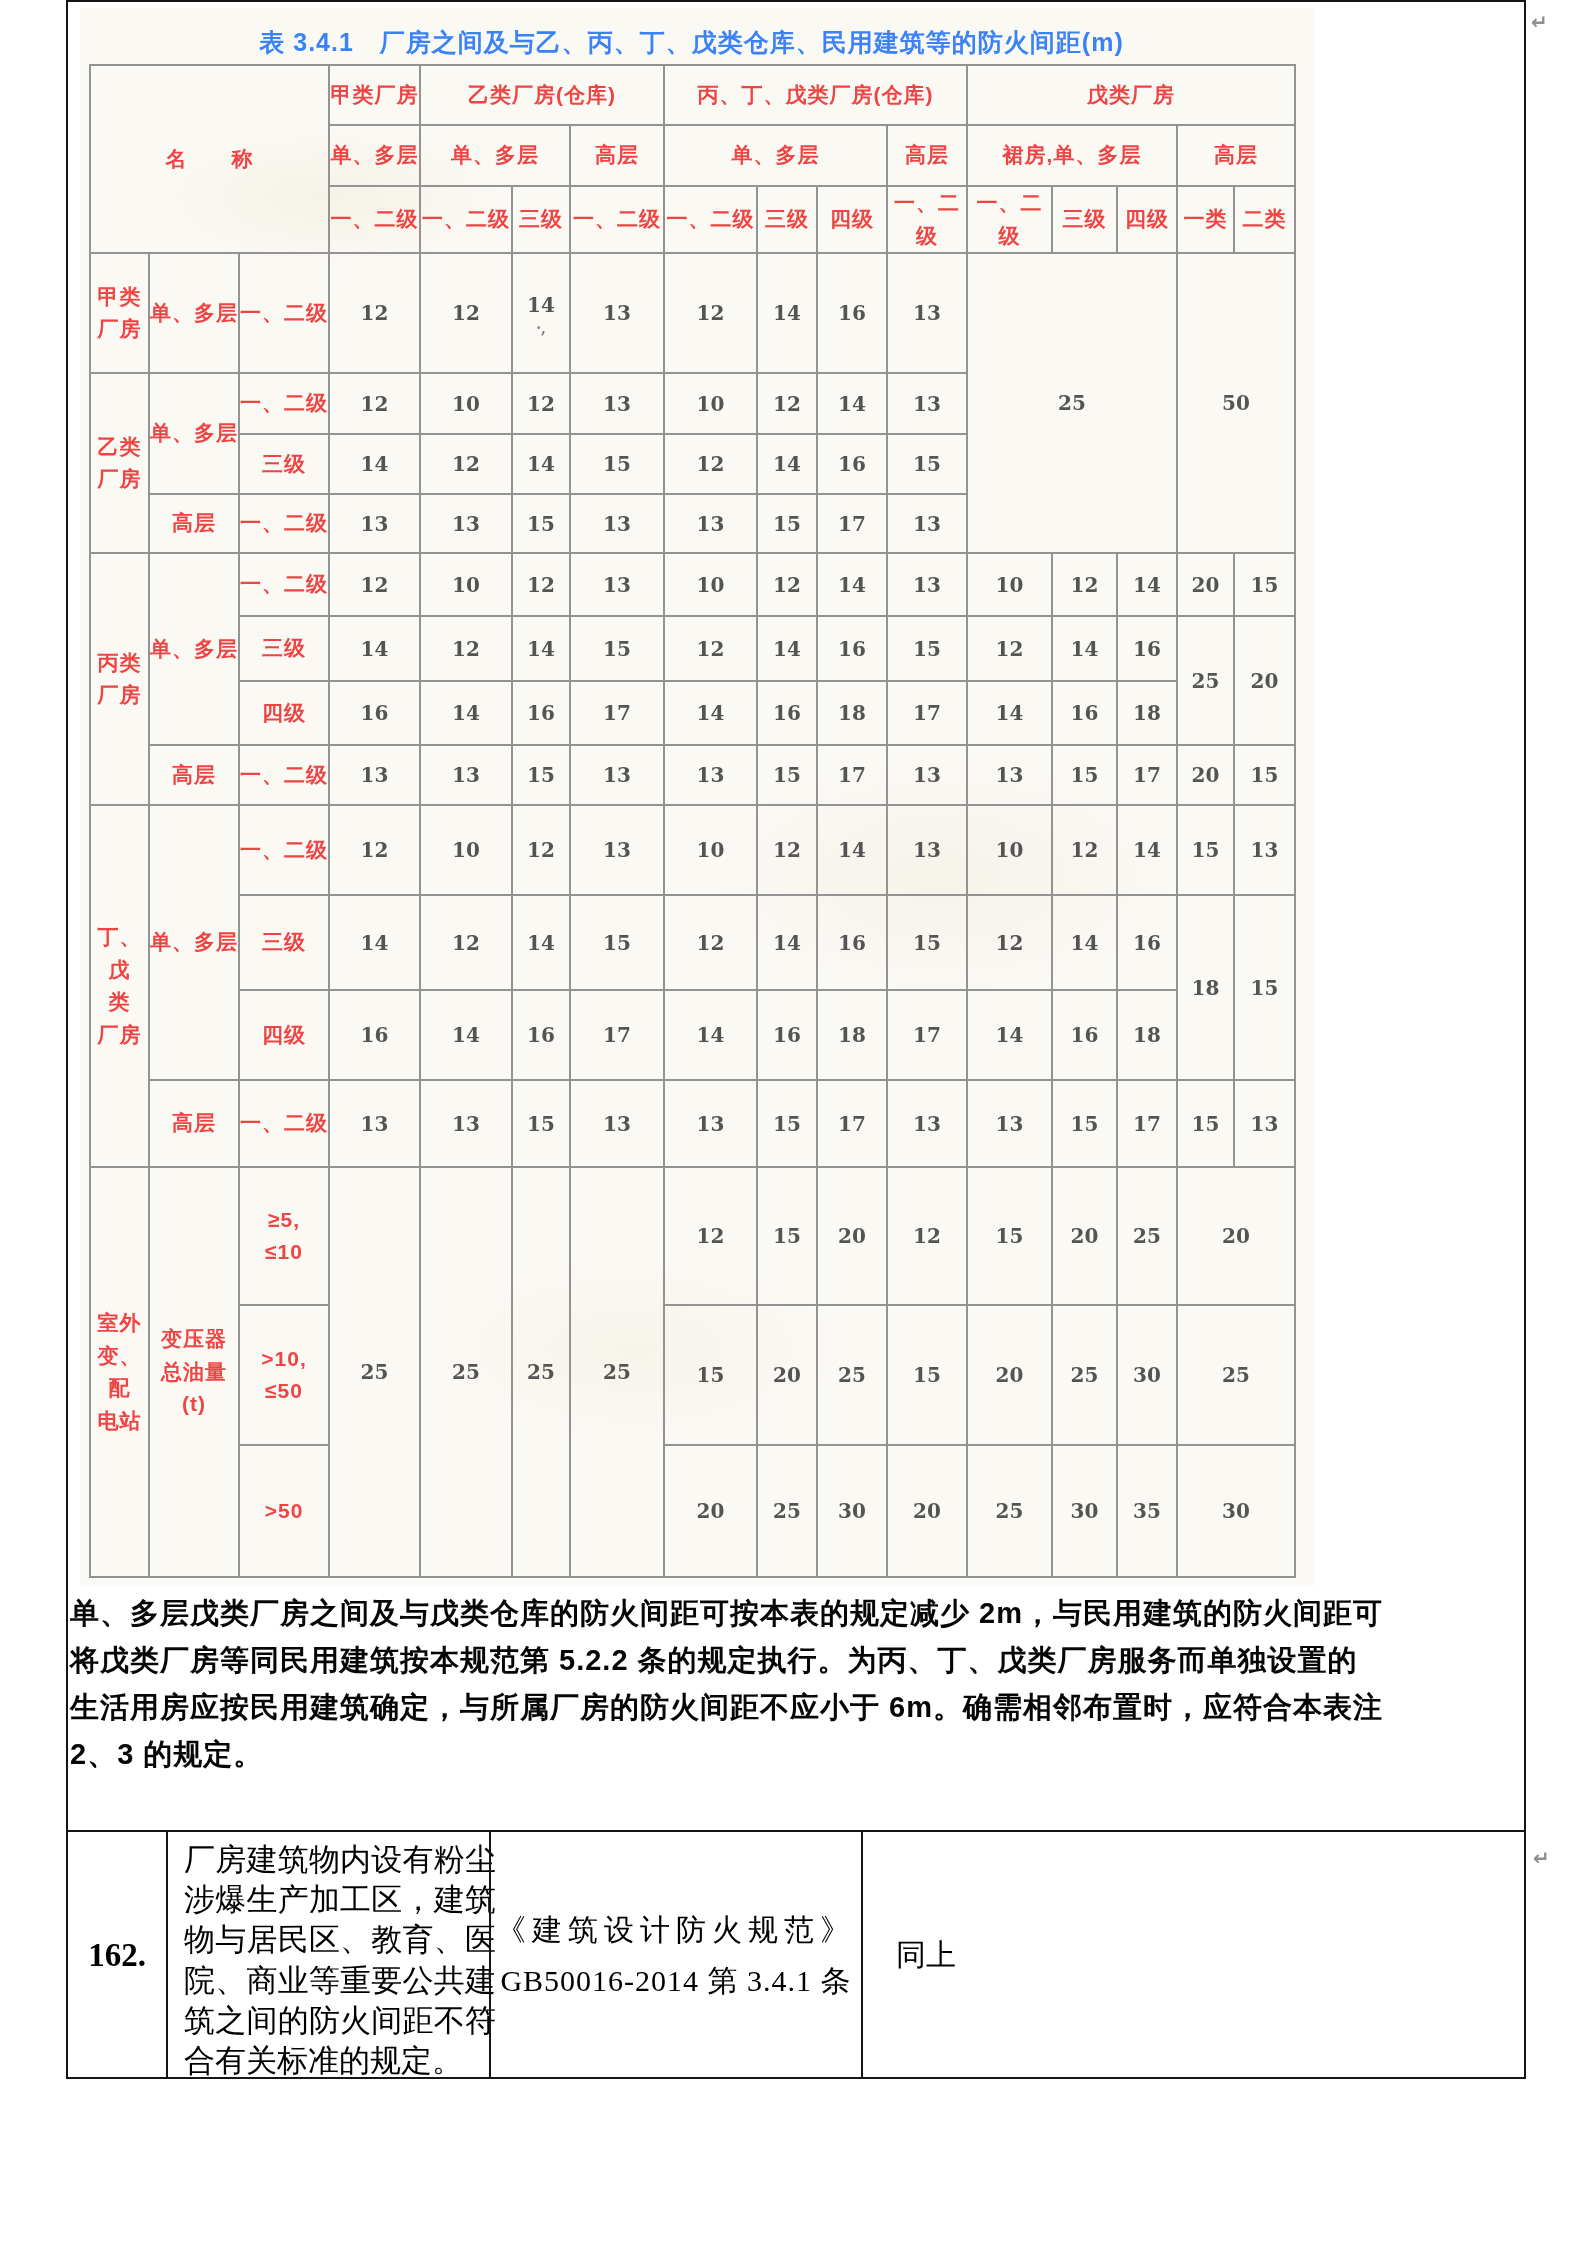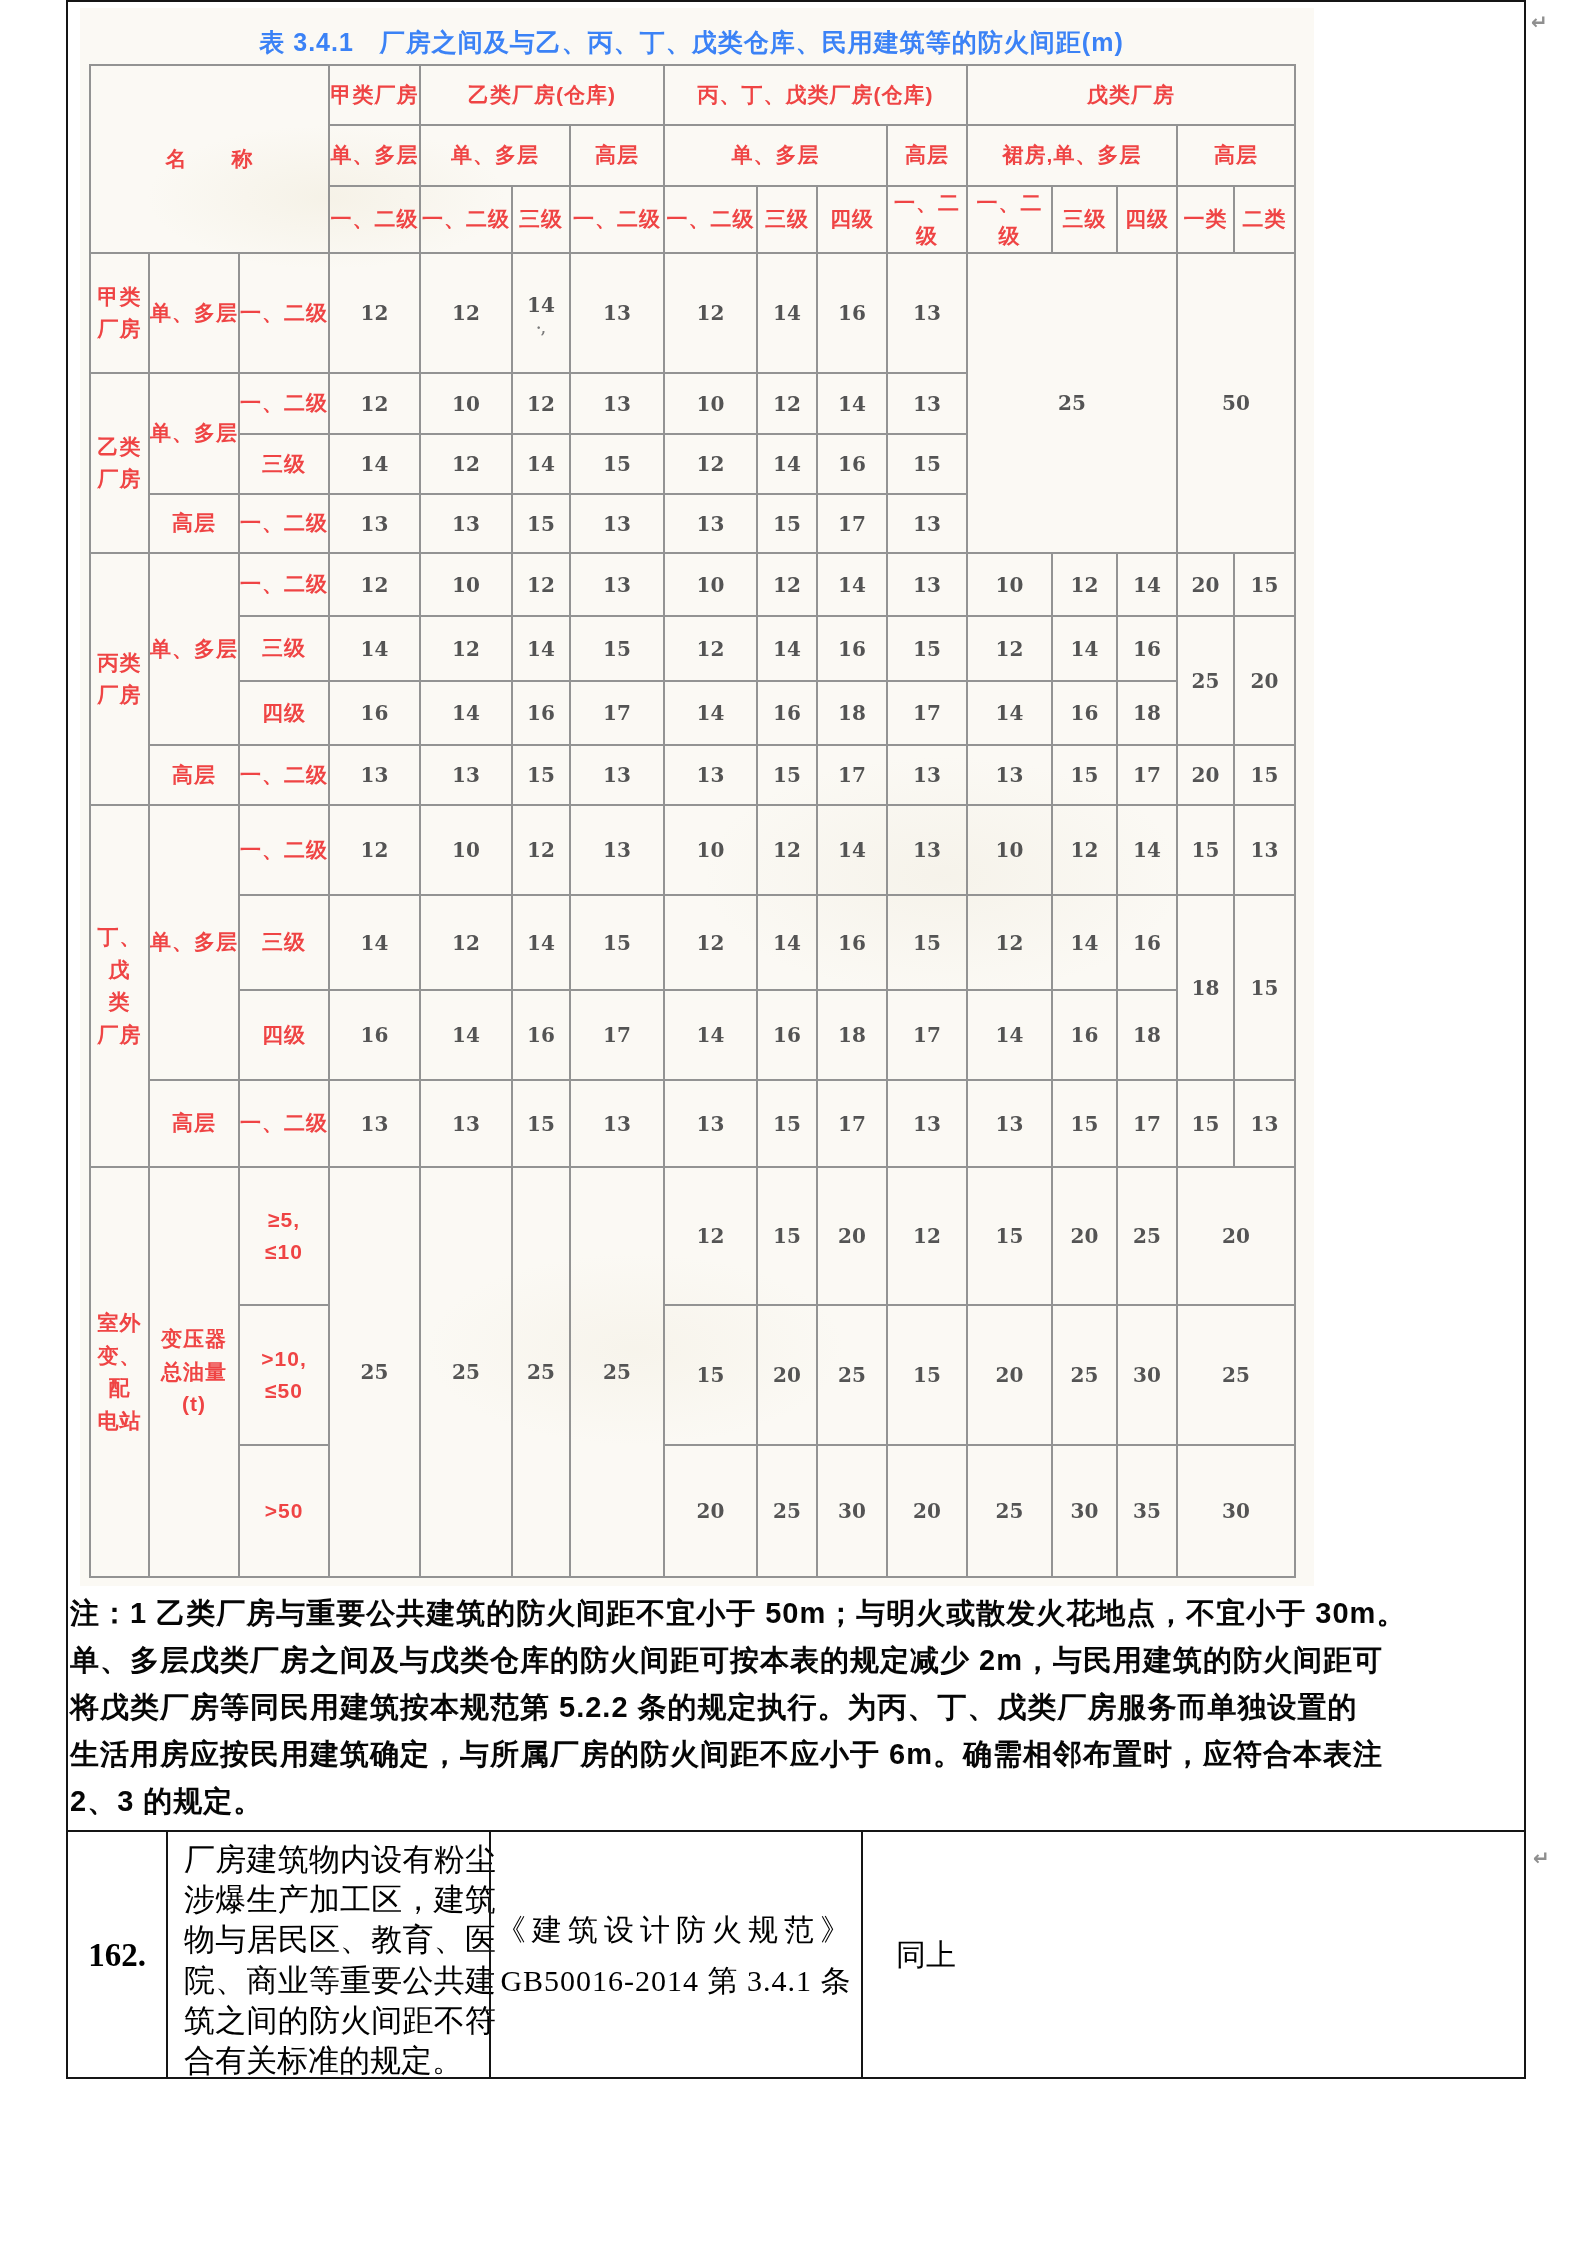--- a/index.html
+++ b/index.html
@@ -333,21 +333,20 @@
             <td class="vc">20</td>
             <td class="vc">25</td>
             <td class="vc">30</td>
             <td class="vc">35</td>
             <td colspan="2" class="vc">30</td>
           </tr>
         </tbody>
     </table>
 
     <div class="notes">
-        <div class="note-line">注：1 乙类厂房与重要公共建筑的防火间距不宜小于 50m；与明火或散发火花地点，不宜小于 30m。</div>
         <div class="note-line">单、多层戊类厂房之间及与戊类仓库的防火间距可按本表的规定减少 2m，与民用建筑的防火间距可</div>
         <div class="note-line">将戊类厂房等同民用建筑按本规范第 5.2.2 条的规定执行。为丙、丁、戊类厂房服务而单独设置的</div>
         <div class="note-line">生活用房应按民用建筑确定，与所属厂房的防火间距不应小于 6m。确需相邻布置时，应符合本表注</div>
         <div class="note-line">2、3 的规定。</div>
       </div>
 
     <div class="bottom-row">
       <div class="cell cell-num">
         <span>162.</span>
       </div>

